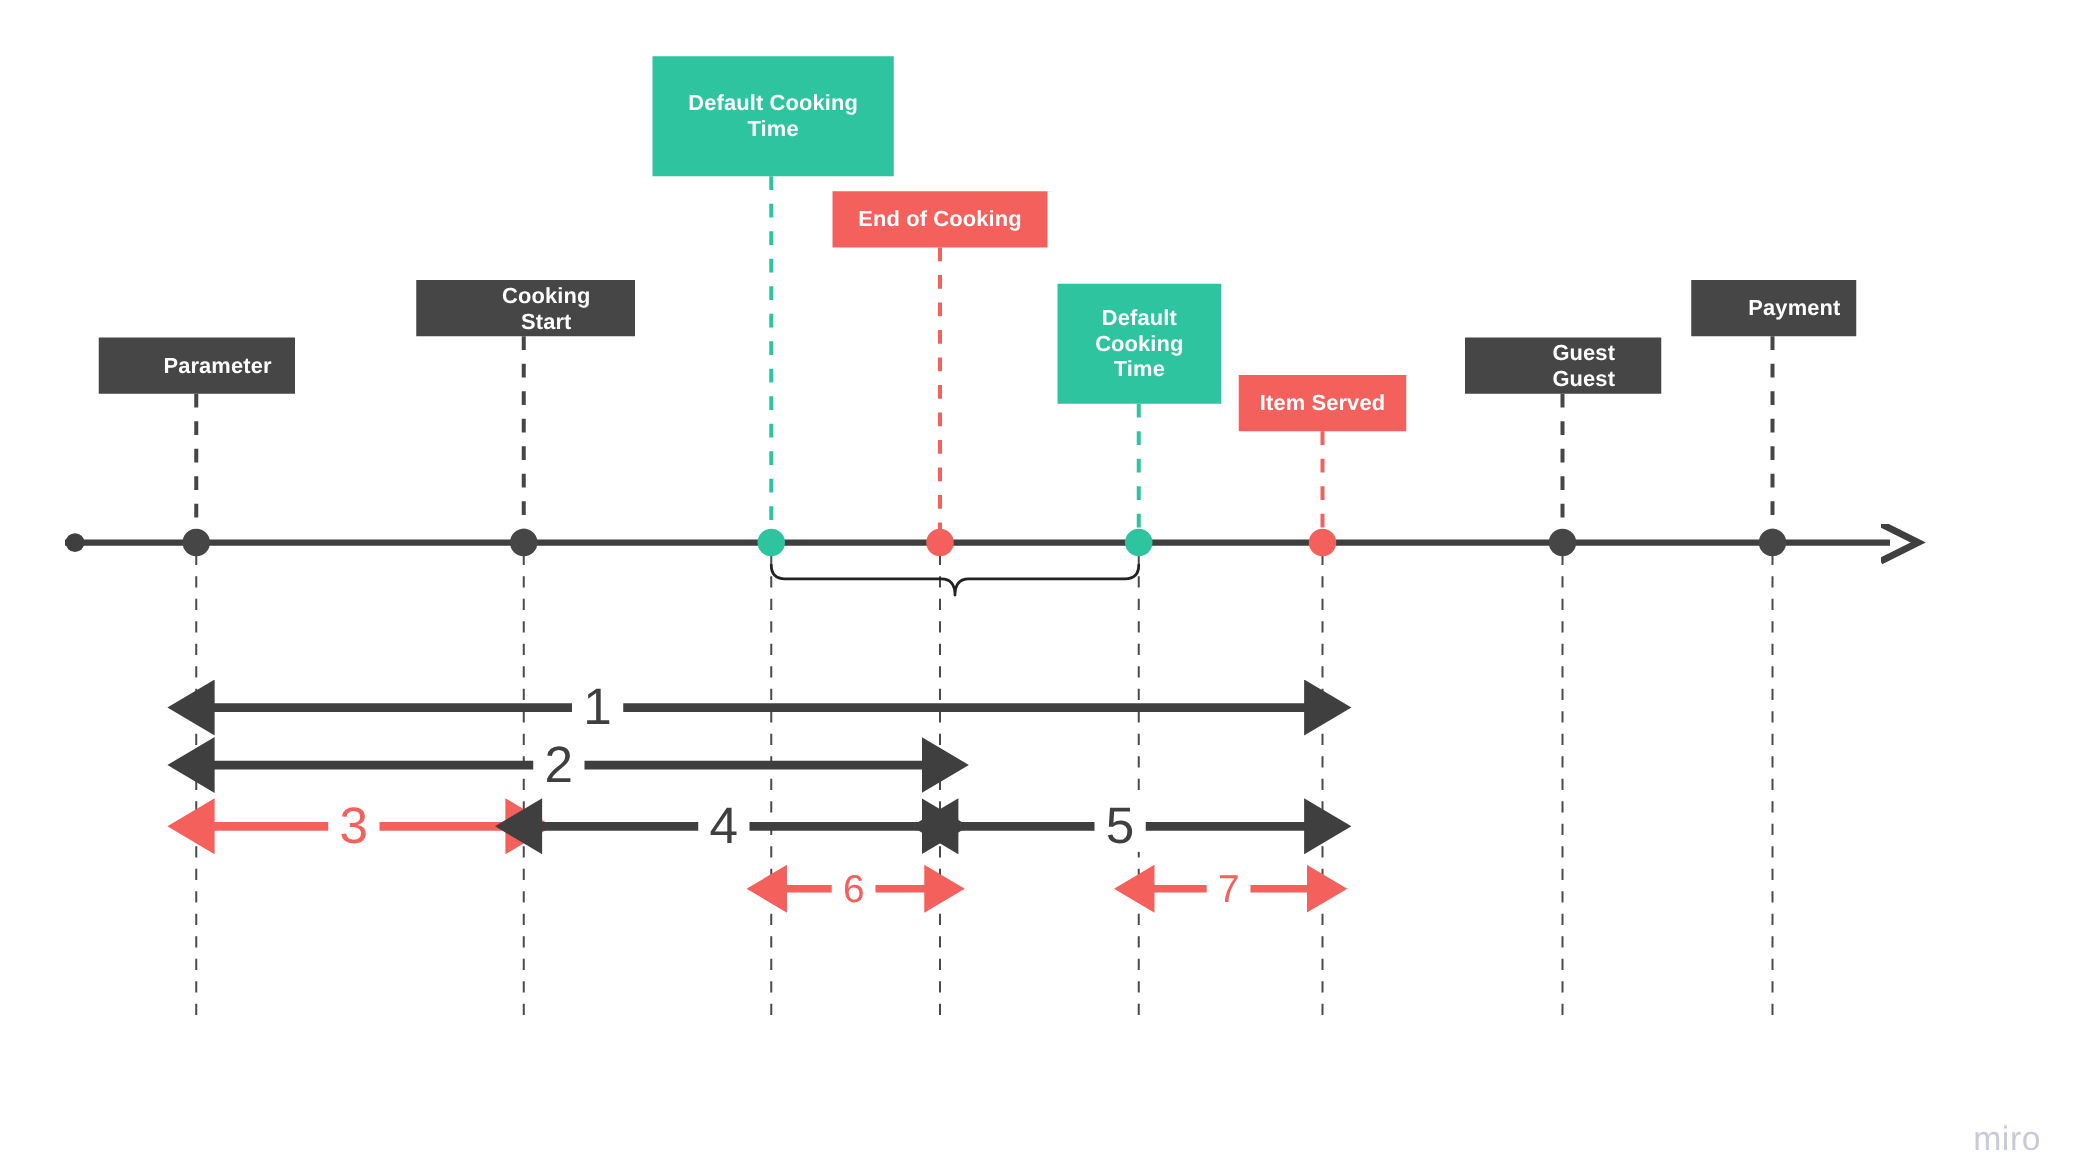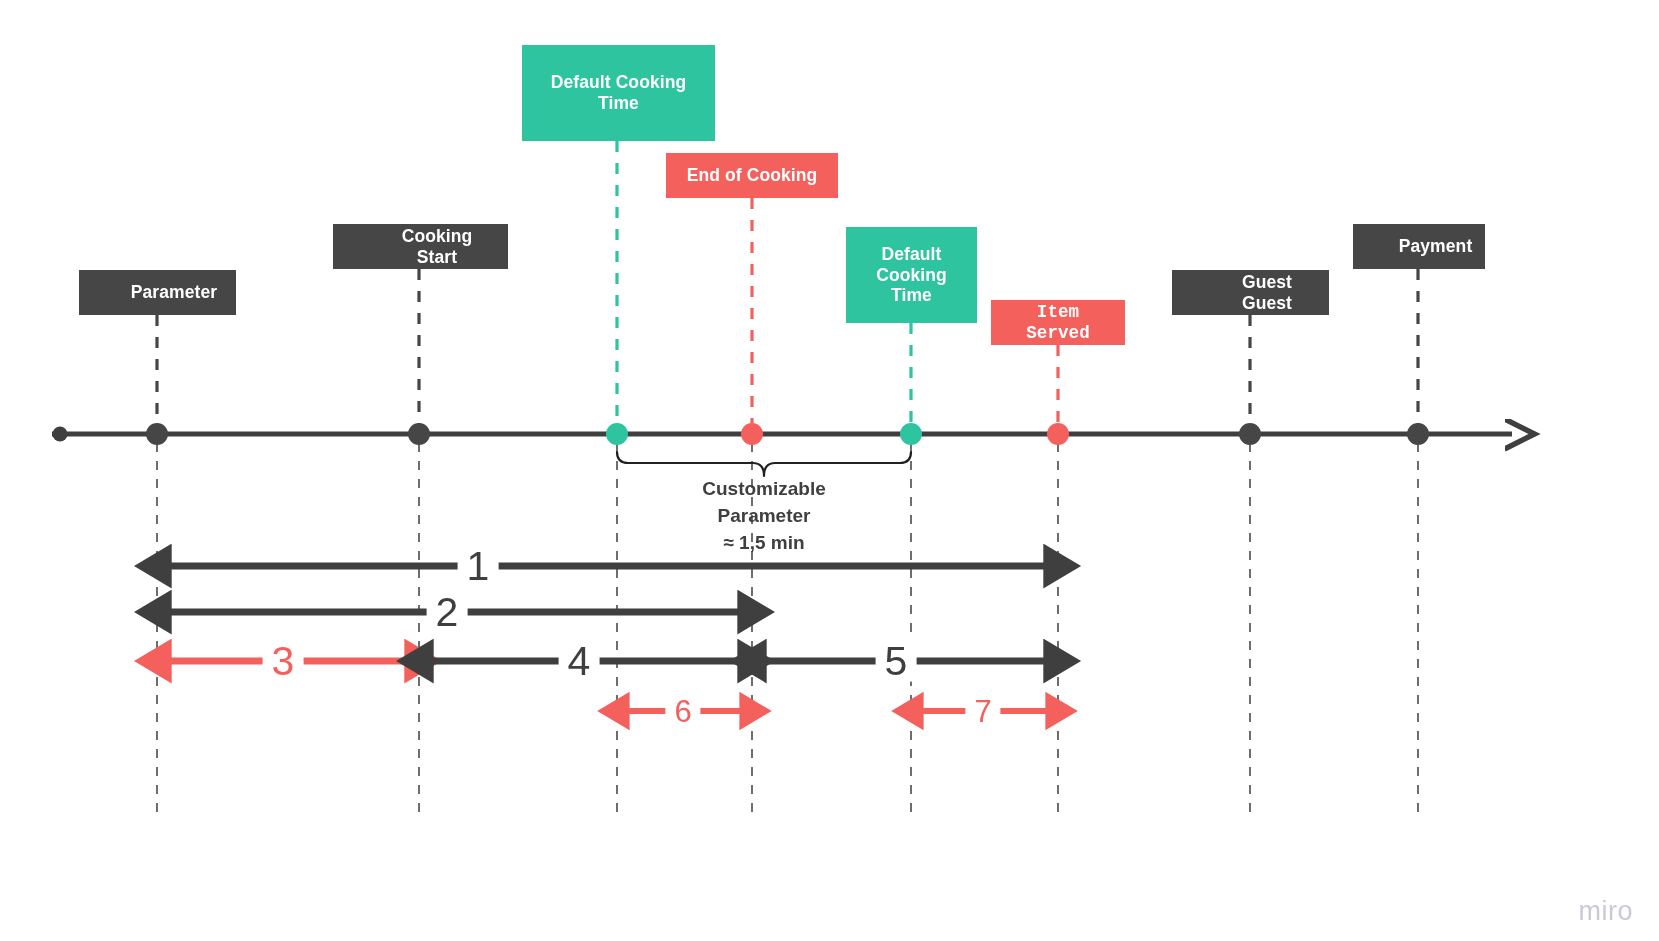--- a/index.html
+++ b/index.html
@@ -136,28 +136,25 @@
 
   <div id="boxes">
       <div class="mbox dark" style="left: 79px; top: 270px; width: 157px; height: 45px; font-size: 17.5px;">Parameter</div>
       <div class="mbox dark" style="left: 333px; top: 224px; width: 175px; height: 45px; font-size: 17.5px;">Cooking Start</div>
       <div class="mbox teal" style="left: 522px; top: 45px; width: 193px; height: 96px; font-size: 17.5px;">Default Cooking
 Time</div>
       <div class="mbox red" style="left: 666px; top: 153px; width: 172px; height: 45px; font-size: 17.5px;">End of Cooking</div>
       <div class="mbox teal" style="left: 846px; top: 227px; width: 131px; height: 96px; font-size: 17.5px;">Default
 Cooking
 Time</div>
-      <div class="mbox red" style="left: 991px; top: 300px; width: 134px; height: 45px; font-size: 17.5px; font-family: Liberation Mono, monospace;">Item Served</div>
+      <div class="mbox red" style="left: 991px; top: 300px; width: 134px; height: 45px; font-size: 17.5px;">Item Served</div>
       <div class="mbox dark" style="left: 1172px; top: 270px; width: 157px; height: 45px; font-size: 17.5px;">Guest Guest</div>
       <div class="mbox dark" style="left: 1353px; top: 224px; width: 132px; height: 45px; font-size: 17.5px; text-align: center;">Payment</div>
     </div>
 
-  <div class="brace-caption" id="brace-caption" style="left: 564px; top: 476px; width: 400px;">Customizable
-Parameter
-≈ 1,5 min</div>
 
   <div id="measure-numbers">
       <div class="mnum big" style="left: 478px; top: 566px;">1</div>
       <div class="mnum big" style="left: 447px; top: 612px;">2</div>
       <div class="mnum big red" style="left: 283px; top: 661px;">3</div>
       <div class="mnum big" style="left: 579px; top: 661px;">4</div>
       <div class="mnum big" style="left: 896px; top: 661px;">5</div>
       <div class="mnum sm" style="left: 683px; top: 711px;">6</div>
       <div class="mnum sm" style="left: 983px; top: 711px;">7</div>
     </div>

